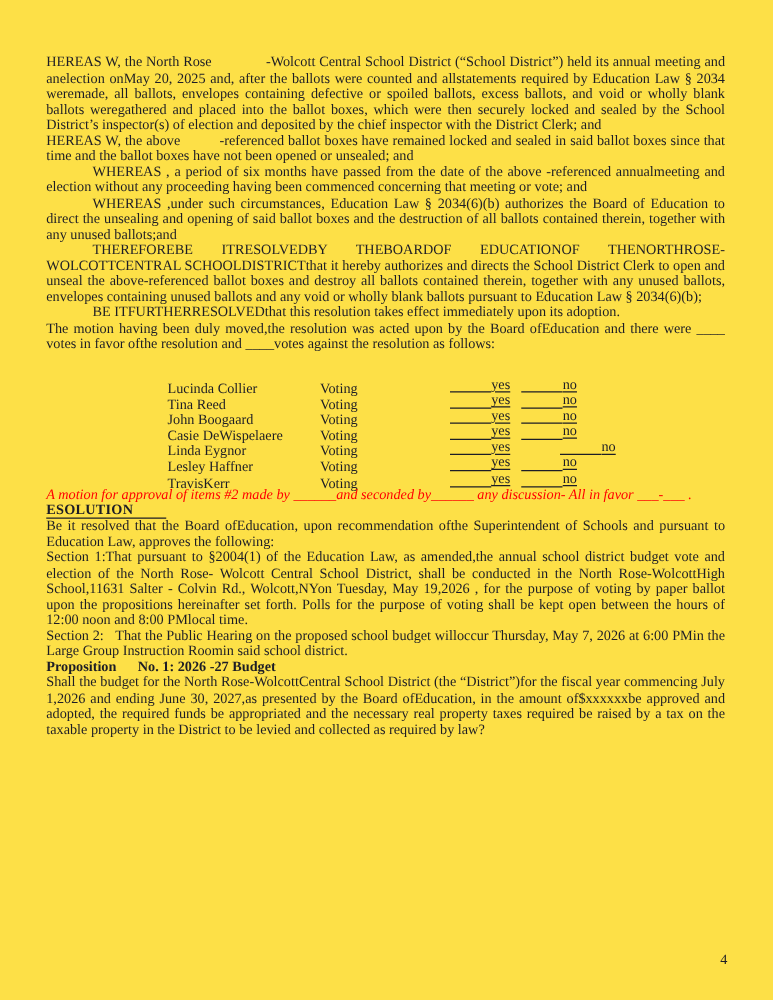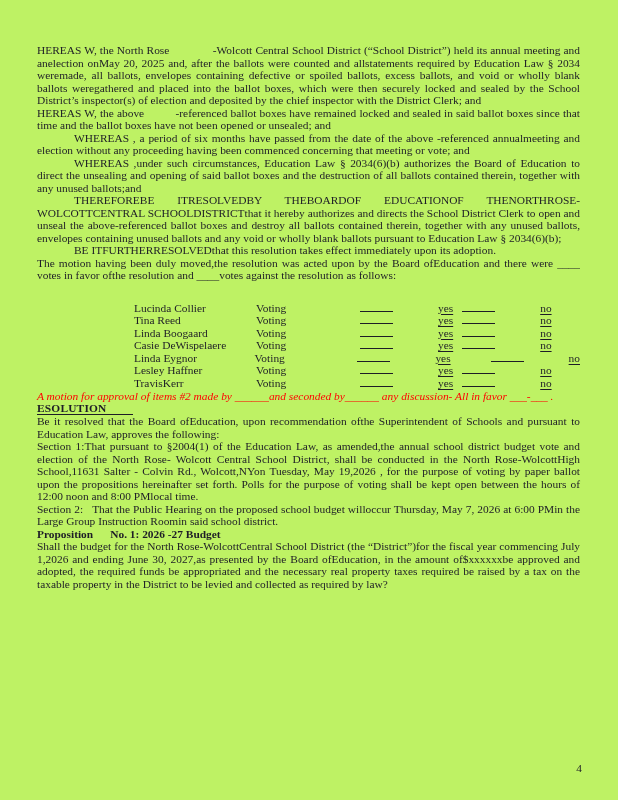--- a/index.html
+++ b/index.html
@@ -1,28 +1,28 @@
 <!DOCTYPE html>
 <html><head>
 <meta charset="utf-8">
 <style>
   html,body{margin:0;padding:0;background:#ffffff;}
   .page{
-    width:618px;height:800px;background:#bef264;position:relative;overflow:hidden;
+    width:618px;height:800px;background:#fde047;position:relative;overflow:hidden;
     font-family:"Liberation Serif", serif;color:#1d1d26;
   }
   .content{padding:44px 38px 0 37px;font-size:11.4px;line-height:12.5px;}
   .content p{margin:0;text-align:justify;}
   .indent{text-indent:37px;}
   .motion-intro{margin-top:21px;}
   .vote-table{margin-top:20px;}
   .vrow{display:flex;align-items:baseline;height:12.6px;margin-left:97px;}
   .v-name{width:122px;}
   .v-action{width:104px;}
-  .v-yes,.v-no{display:flex;align-items:flex-start;gap:45px;}
+  .v-yes,.v-no{display:flex;align-items:flex-end;}
   .v-no{margin-left:9px;}
   .vote-table .vrow:nth-child(5) .v-no{margin-left:40px;}
   .blank{display:inline-block;width:33px;height:9px;border-bottom:1px solid #1d1d26;}
   .ul{text-decoration:underline;text-underline-offset:2px;}
   .motion-red{margin-top:14px;color:#ff0000;font-style:italic;text-align:left !important;white-space:nowrap;}
   .item-line{margin-top:11px;margin-left:18px;}
   .item-num{display:inline-block;margin-right:11px;}
   .res-line{line-height:13px;}
   .res-word{font-weight:bold;border-bottom:1.2px solid #1d1d26;padding-right:26px;letter-spacing:.2px;}
   .beit{margin-left:38px;margin-right:4px;text-align:left;}
@@ -64,21 +64,21 @@
         <span class="v-yes">
             <span class="blank"></span>
             <span class="ul">yes</span>
           </span>
         <span class="v-no">
             <span class="blank"></span>
             <span class="ul">no</span>
           </span>
       </div>
       <div class="vrow">
-        <span class="v-name">Linda Boogaard</span>
+        <span class="v-name">John Boogaard</span>
         <span class="v-action">Voting</span>
         <span class="v-yes">
             <span class="blank"></span>
             <span class="ul">yes</span>
           </span>
         <span class="v-no">
             <span class="blank"></span>
             <span class="ul">no</span>
           </span>
       </div>

